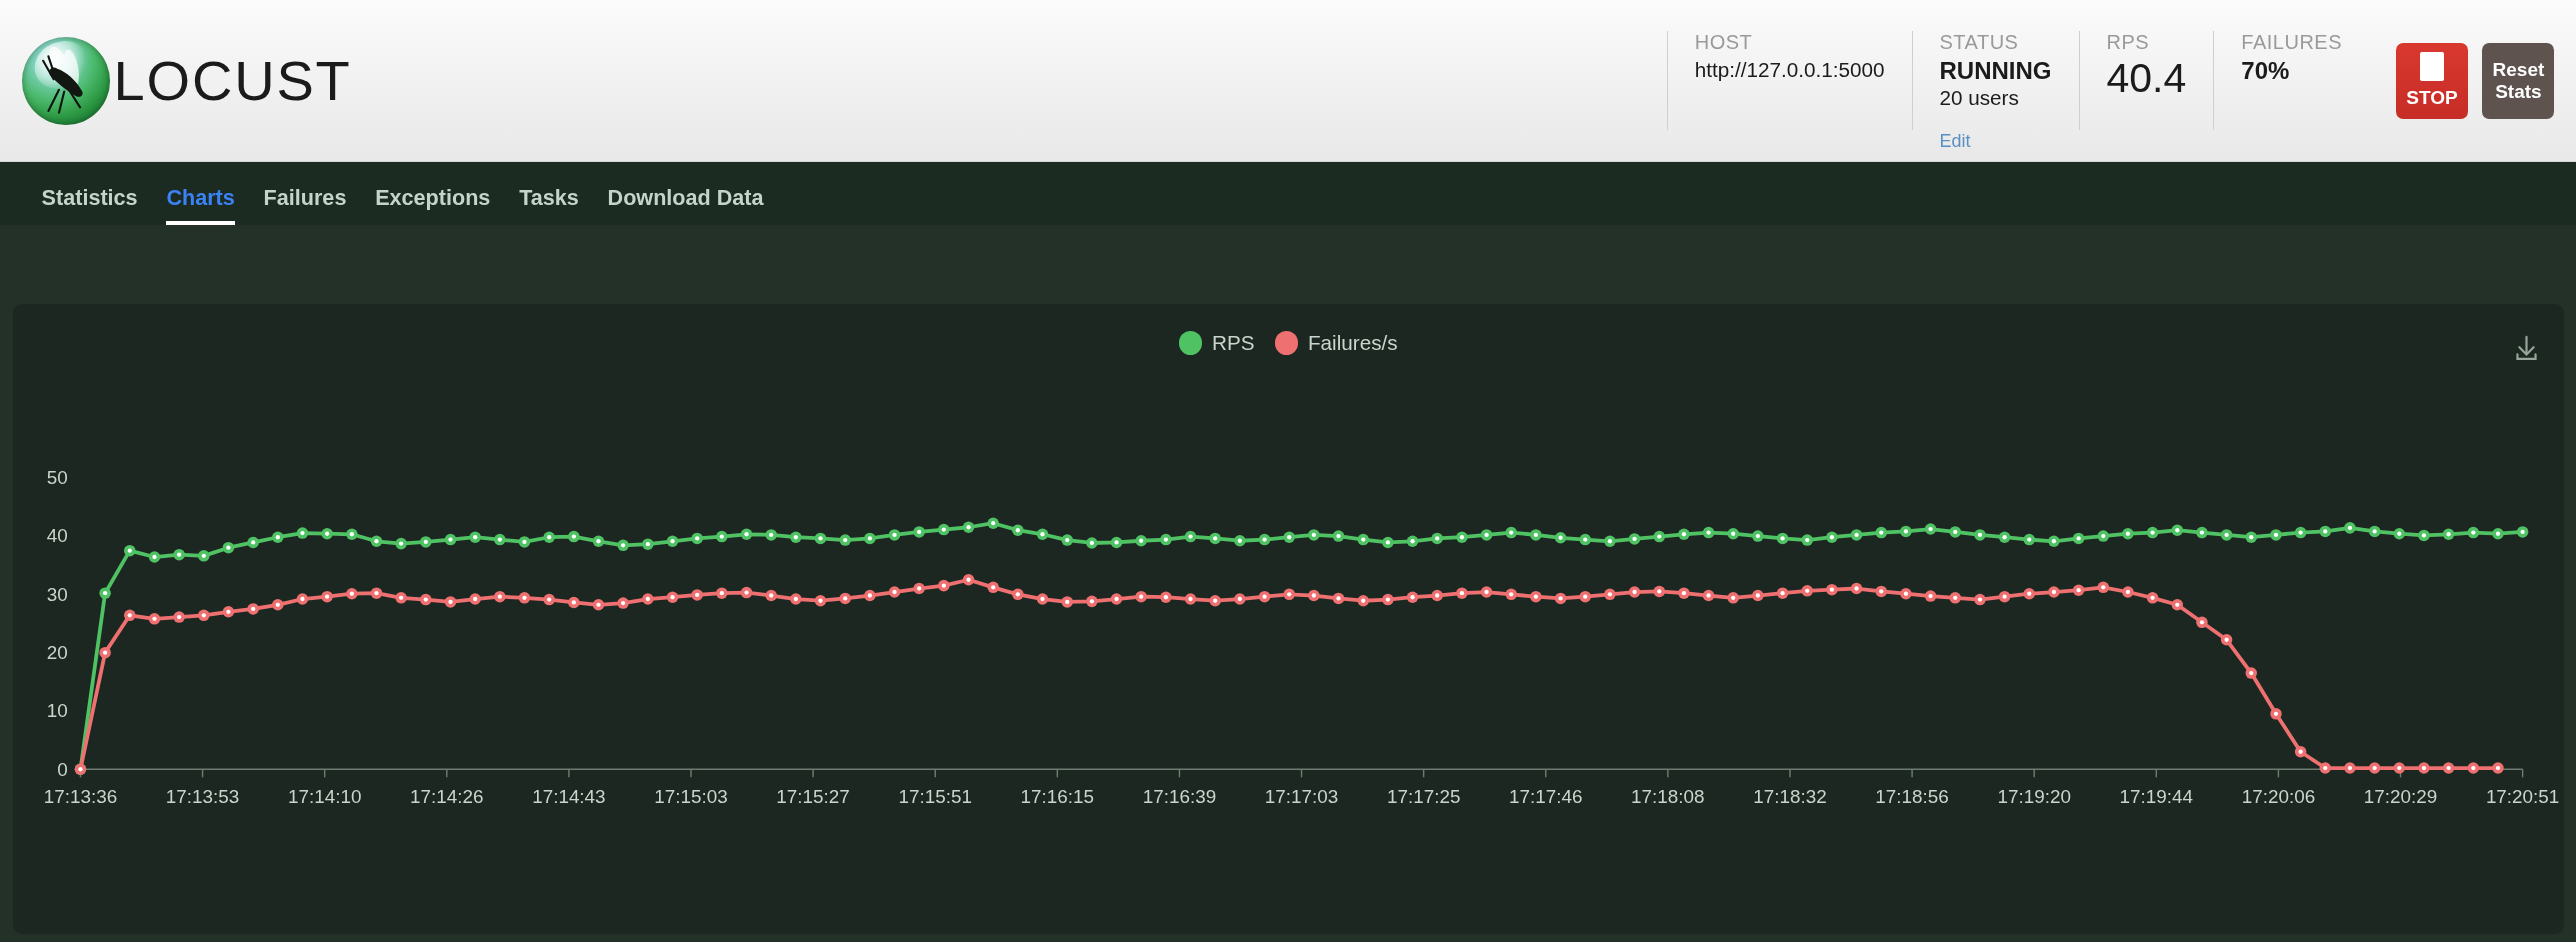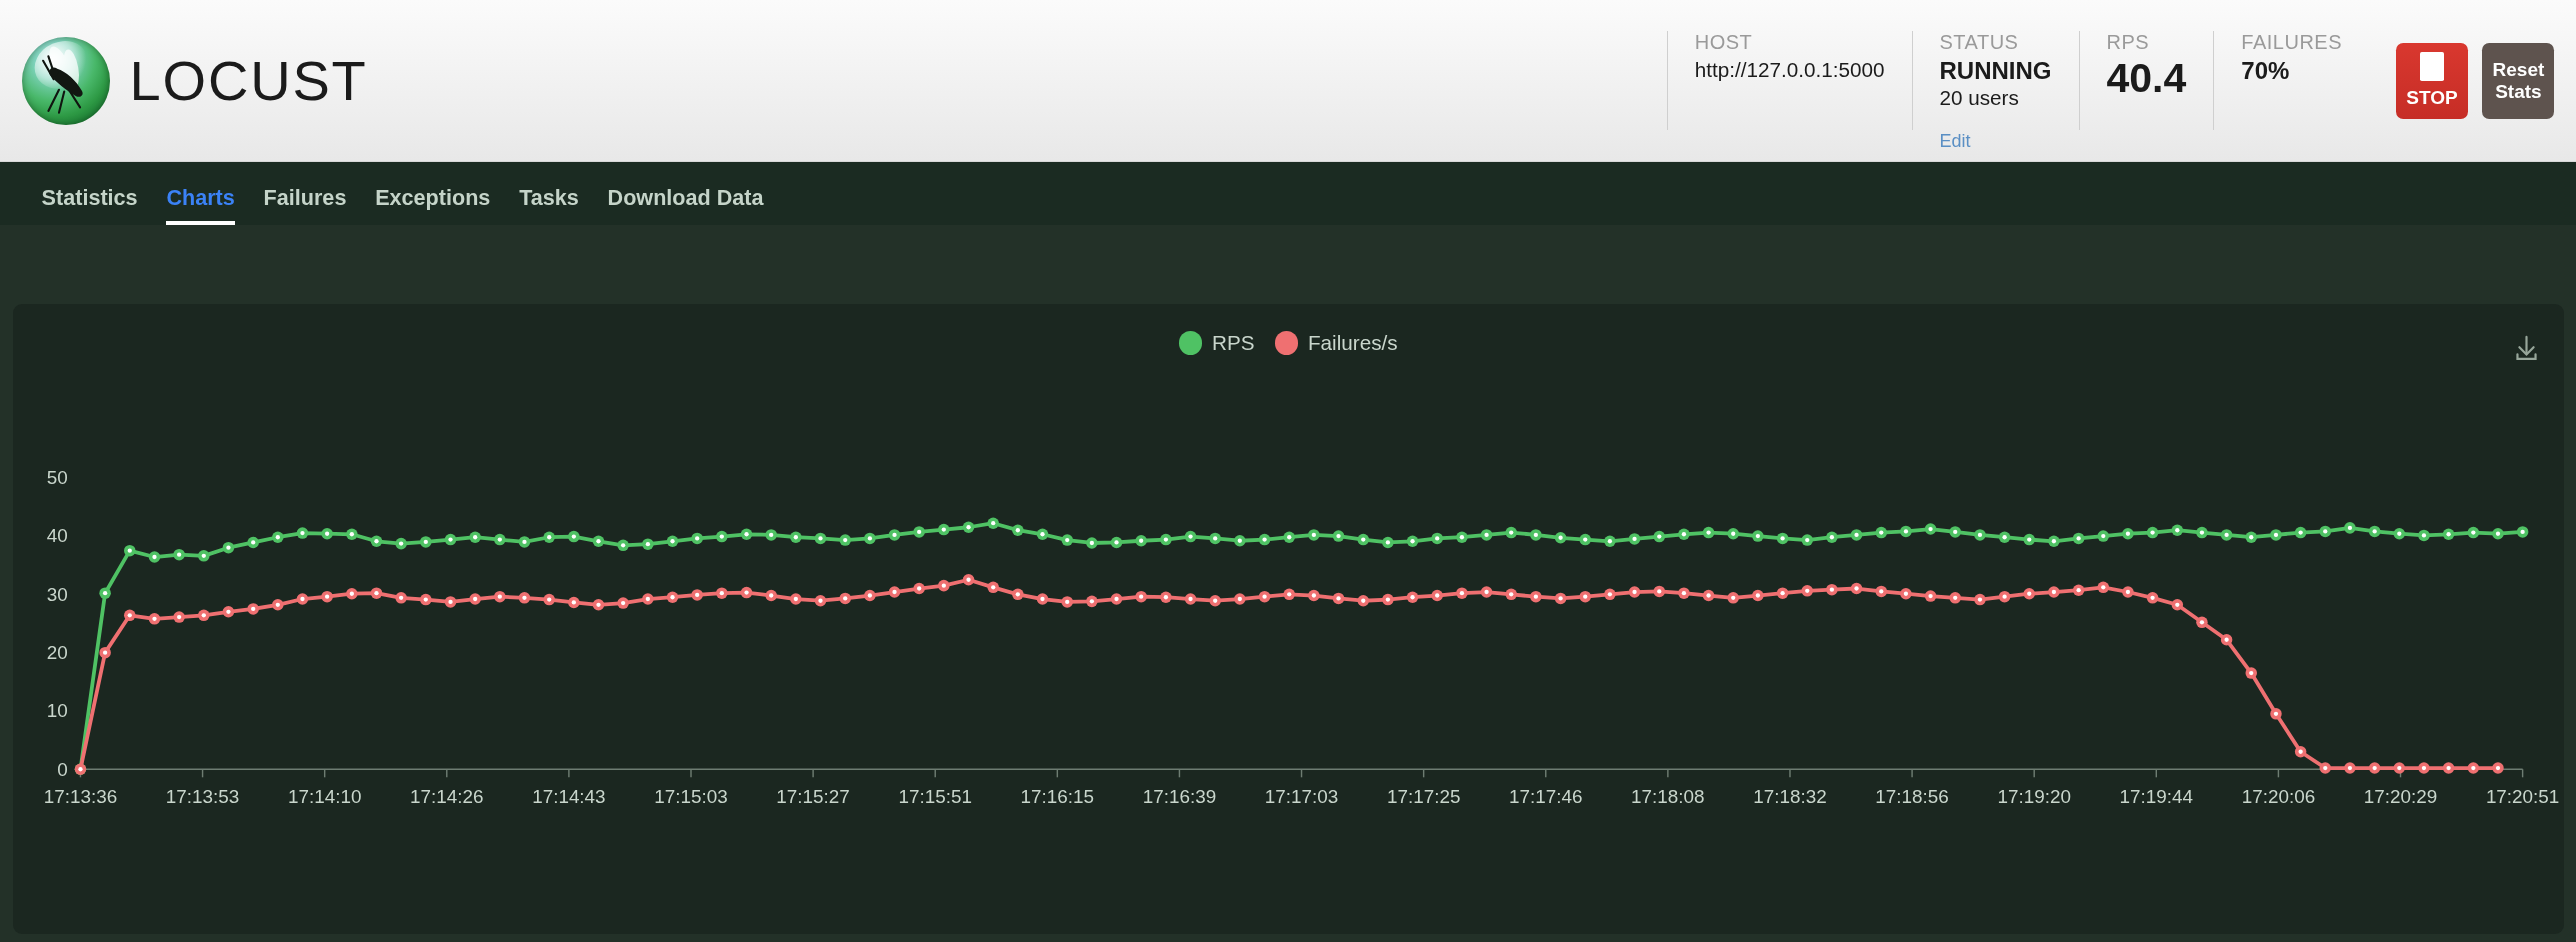--- a/index.html
+++ b/index.html
@@ -29,37 +29,37 @@
   .logo-oval .shine {
     position:absolute; left:14%; top:6%;
     width:62%; height:52%;
     background:radial-gradient(ellipse at 40% 30%, rgba(255,255,255,.92) 0%, rgba(255,255,255,.45) 45%, rgba(255,255,255,0) 72%);
     border-radius:50%;
     transform:rotate(-24deg);
   }
   .logo-oval svg { position:absolute; inset:0; }
   .brand-name {
     font-size:56px; font-weight:300; letter-spacing:1.8px;
-    color:#1b1b1b; margin-left:20px;
+    color:#1b1b1b; margin-left:4px;
     font-family:"Liberation Sans", sans-serif;
   }
 
   .stats { display:flex; align-items:stretch; margin-left:auto; padding-right:21.6px; height:99px; }
   .stat {
     padding:0 27px; display:flex; flex-direction:column; justify-content:flex-start;
     border-right:0.9px solid #cfcfcf; min-width:81px;
   }
   .stat:first-child { border-left:0.9px solid #cfcfcf; }
   .stat-label {
     font-size:20px; color:#9a9a9a; letter-spacing:0.5px; font-weight:400;
     margin-bottom:2.7px; text-transform:uppercase;
   }
   .stat-value { font-size:20.7px; color:#1b1b1b; line-height:1.25; }
   .stat-value.strong { font-weight:bold; font-size:24px; line-height:1.2; }
-  .stat-value.big { font-size:41px; font-weight:bold; line-height:1.05; }
+  .stat-value.big { font-size:41px; font-weight:normal; line-height:1.05; }
   .stat-edit { font-size:18px; color:#5a8fc4; text-decoration:none; cursor:pointer;margin-top:20px; }
   .stat.nodiv { border-right:none; }
 
   .btns { display:flex; align-items:center; gap:14.4px; padding-left:27px; }
   .btn {
     width:72px; height:76px; border-radius:7.2px; border:none; cursor:pointer;
     display:flex; flex-direction:column; align-items:center; justify-content:center;
     color:#fff; font-size:19px; font-weight:bold; line-height:1.15;
     font-family:"Liberation Sans", sans-serif;
   }

